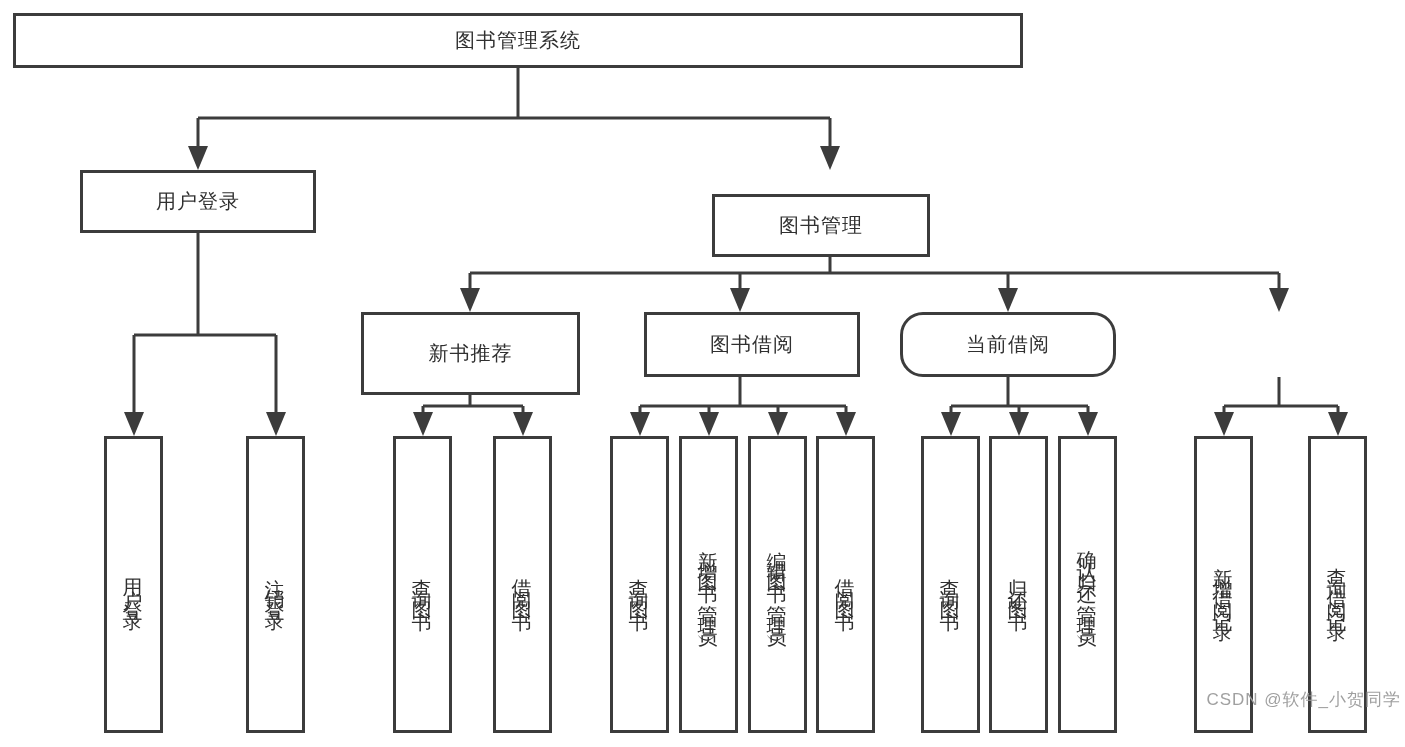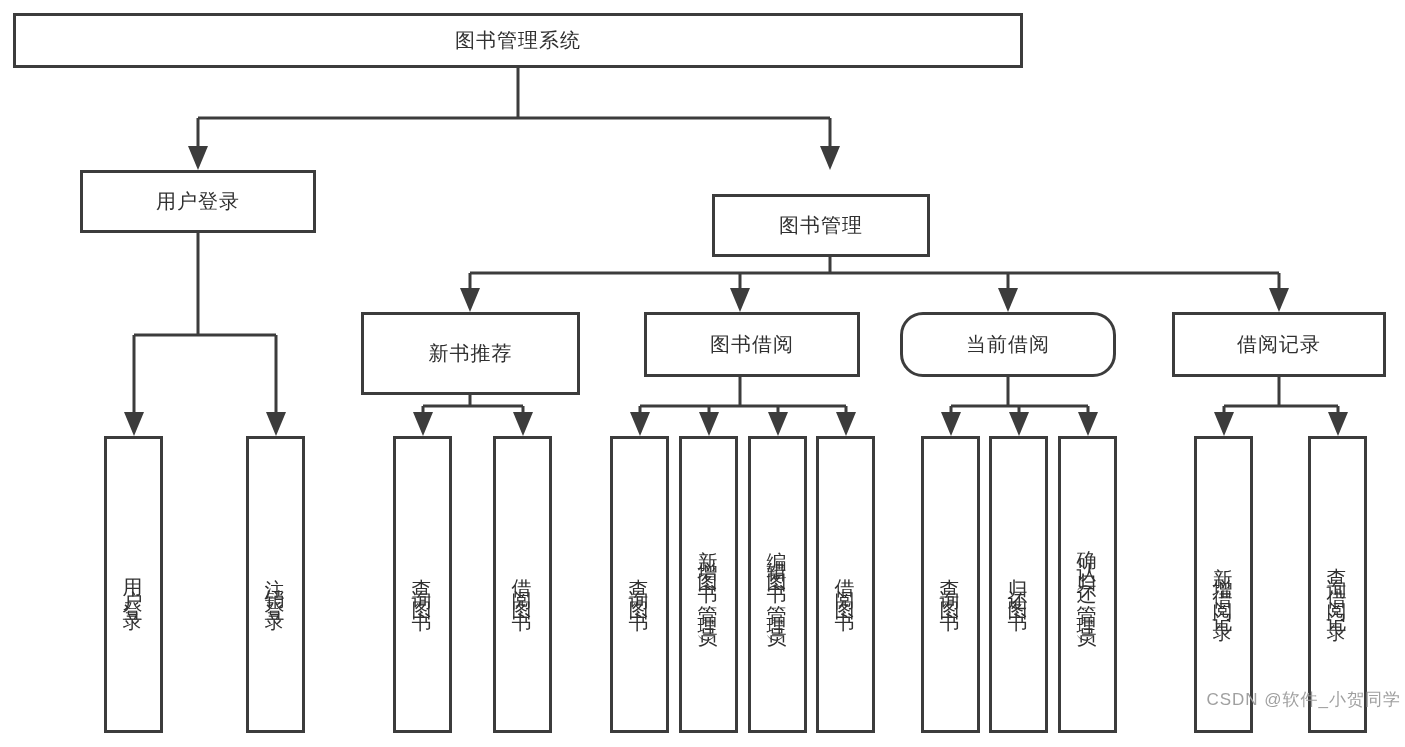--- a/index.html
+++ b/index.html
@@ -77,23 +77,20 @@
 
   <div class="node" style="left:361px;top:312px;width:219px;height:83px;">
     <span>新书推荐</span>
   </div>
   <div class="node" style="left:632px;top:312px;width:216px;height:65px;margin-left:12px;">
     <span>图书借阅</span>
   </div>
   <div class="node" style="left:900px;top:312px;width:216px;height:65px;border-radius:23px;">
     <span>当前借阅</span>
   </div>
-  <div class="node" style="left:1172px;top:312px;width:214px;height:65px;">
-    <span>借阅记录</span>
-  </div>
 
   <div class="node vnode" style="left:104px;top:436px;width:59px;height:297px;">
     <span>用户登录</span>
   </div>
   <div class="node vnode" style="left:246px;top:436px;width:59px;height:297px;">
     <span>注销登录</span>
   </div>
 
   <div class="node vnode" style="left:393px;top:436px;width:59px;height:297px;">
     <span>查询图书</span>

